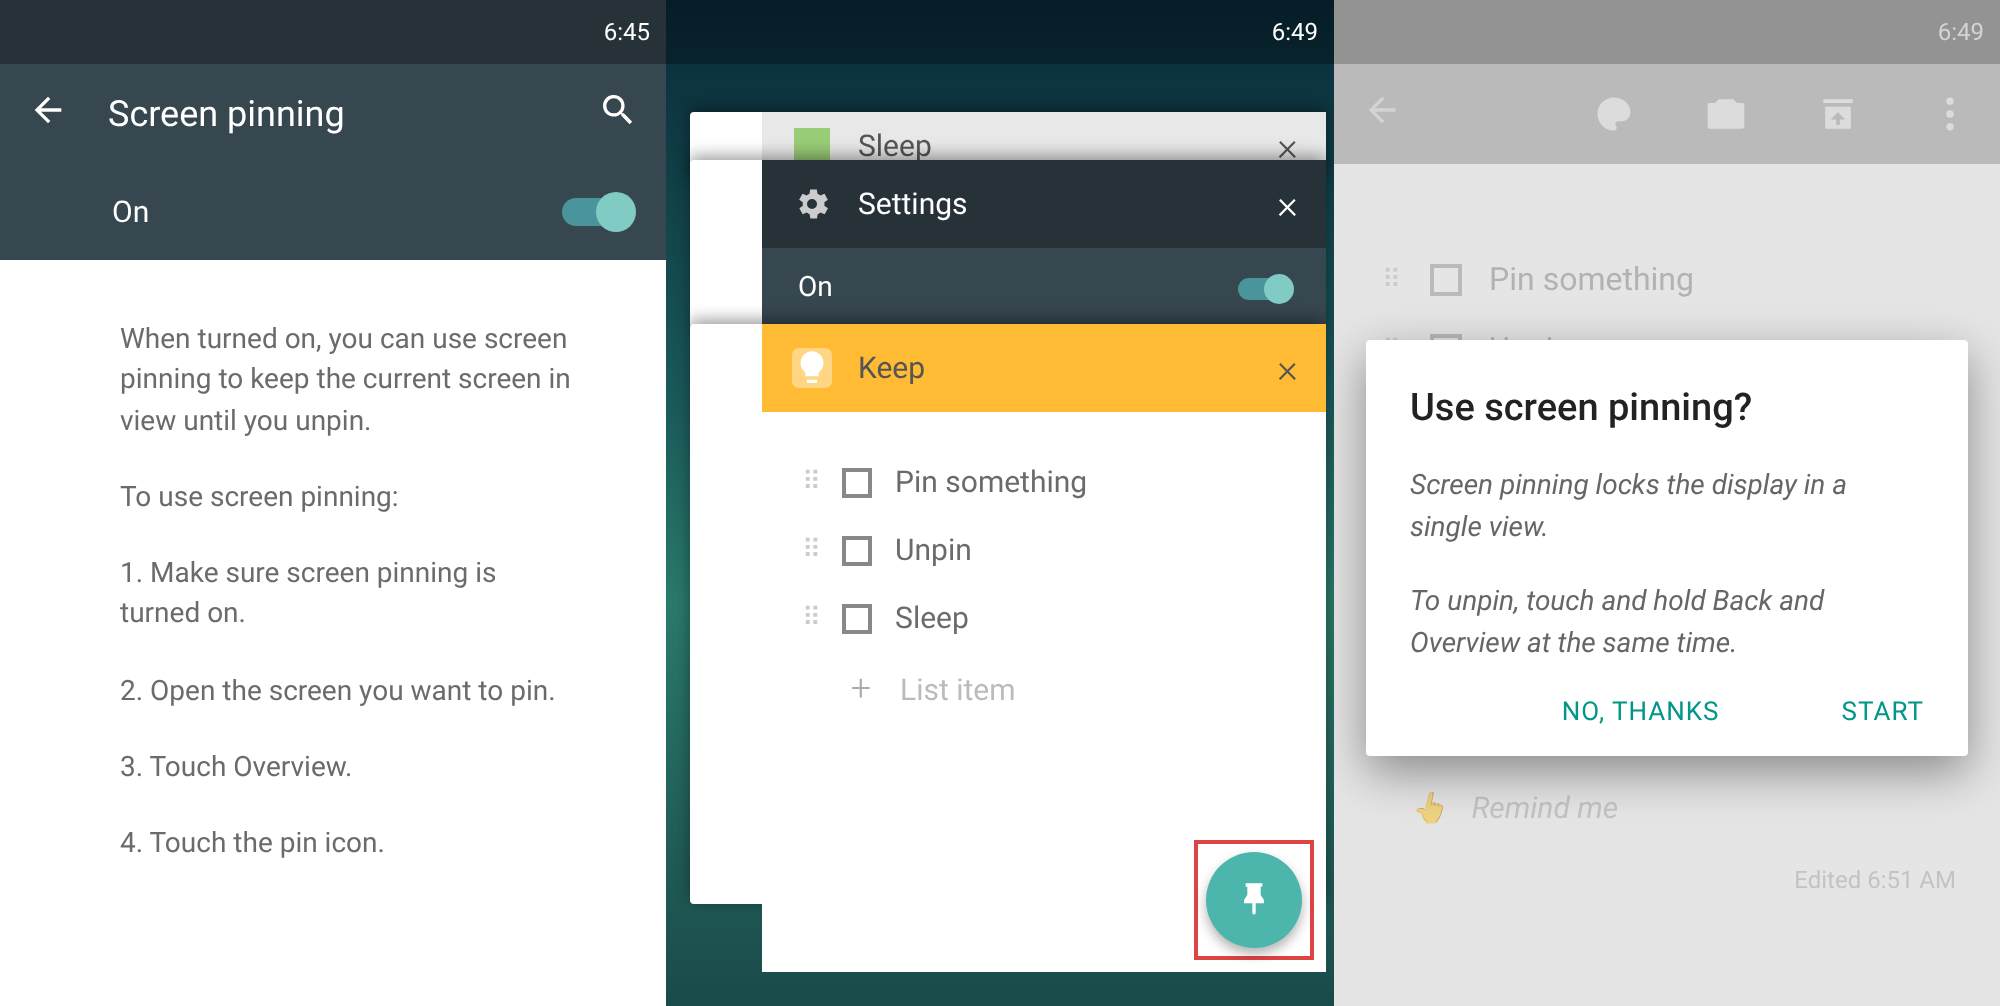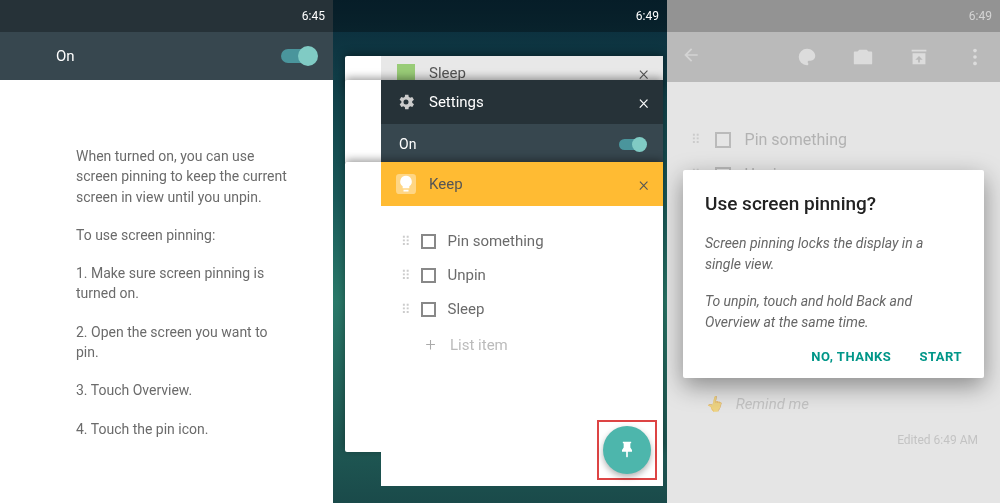--- a/index.html
+++ b/index.html
@@ -14,21 +14,21 @@
 .sb-dark { background: #263238; }
 .sb-trans { background: rgba(0,0,0,0.3); }
 .sb-gray { background: #4a4a4a; color: #ccc; }
 
 
 .p1-header { background: #37474f; color: #fff; height: 50px; display: flex; align-items: center; padding: 0 14px; gap: 20px; }
 .p1-title { font-size: 18px; flex: 1; }
 .p1-toggle-row { background: #37474f; height: 48px; display: flex; align-items: center; padding: 0 18px 0 56px; color: #fff; font-size: 15px; }
 .toggle { width: 34px; height: 14px; background: #4a959c; border-radius: 7px; position: relative; margin-left: auto; }
 .toggle::after { content: ''; width: 20px; height: 20px; background: #80cbc4; border-radius: 50%; position: absolute; right: -3px; top: -3px; }
-.p1-body { padding: 30px 44px 0 76px; color: #6b6b6b; font-size: 14px; line-height: 1.45; margin-top: 36px; }
+.p1-body { padding: 30px 44px 0 60px; color: #6b6b6b; font-size: 14px; line-height: 1.45; }
 .p1-body p { margin-bottom: 18px; }
 
 
 .p2 { background: linear-gradient(180deg, #0a2a3a 0%, #1a5a5a 40%, #2a7a6a 60%, #1a4a4a 100%); }
 .search-box { margin: 10px 12px; height: 42px; background: #fff; display: flex; align-items: center; padding: 0 14px; border-radius: 2px; box-shadow: 0 2px 4px rgba(0,0,0,0.3); }
 .search-box span { color: #a0a0a0; font-size: 17px; flex: 1; }
 .recents { position: relative; height: 420px; margin-top: 0; }
 .card { position: absolute; left: 12px; right: 4px; background: #fff; box-shadow: 0 -2px 8px rgba(0,0,0,0.4); border-radius: 2px; padding-left: 36px; }
 .card-header { display: flex; align-items: center; height: 44px; padding: 0 14px; gap: 12px; font-size: 15px; }
 .sleep-card { top: 24px; }
@@ -57,36 +57,45 @@
 .p3-header-icon { width: 22px; height: 22px; color: #ddd; margin-left: 14px; }
 .p3-body { padding: 40px 22px 0 22px; color: #888; }
 .p3-item { display: flex; align-items: center; gap: 14px; padding: 8px 2px; font-size: 16px; }
 .p3-checkbox { width: 16px; height: 16px; border: 2px solid #999; }
 .p3-drag { color: #bbb; font-size: 13px; }
 .dialog { position: absolute; left: 16px; right: 16px; top: 170px; background: #fff; padding: 22px 22px 14px 22px; box-shadow: 0 8px 24px rgba(0,0,0,0.4); border-radius: 2px; }
 .dialog-title { font-size: 19px; font-weight: 500; color: #222; margin-bottom: 18px; }
 .dialog-body { font-size: 14px; color: #666; line-height: 1.5; }
 .dialog-body p { margin-bottom: 16px; font-style: italic; }
 .dialog-actions { display: flex; justify-content: flex-end; gap: 28px; margin-top: 12px; }
-.dialog-btn { color: #009688; font-weight: 700; font-size: 13px; letter-spacing: 0.5px; cursor: pointer; }
+.dialog-btn { color: #009688; font-weight: 400; font-size: 13px; letter-spacing: 0.5px; cursor: pointer; margin-left: 33px; }
 .p3-footer1 { position: absolute; bottom: 90px; left: 38px; color: #aaa; font-style: italic; font-size: 15px; display: flex; gap: 12px; align-items: center; }
 .p3-footer2 { position: absolute; bottom: 56px; right: 22px; color: #aaa; font-size: 12px; }
 </style>
 </head>
 <body>
 
 <div class="panel p1">
   <div class="statusbar sb-dark">
     <span><svg viewBox="0 0 24 24" fill="#fff">
           <path d="M2 22h20V2z"></path>
         </svg></span>
     <span><svg viewBox="0 0 24 24" fill="#fff">
           <path d="M15 4h-1V2h-4v2H9v18h6z"></path>
         </svg></span>
     <span>6:45</span>
+  </div>
+  <div class="p1-header">
+    <span><svg width="20" height="20" viewBox="0 0 24 24" fill="#fff">
+          <path d="M20 11H7.8l5.6-5.6L12 4l-8 8 8 8 1.4-1.4L7.8 13H20z"></path>
+        </svg></span>
+    <span class="p1-title">Screen pinning</span>
+    <span><svg width="20" height="20" viewBox="0 0 24 24" fill="#fff">
+          <path d="M15.5 14h-.8l-.3-.3a6.5 6.5 0 10-.7.7l.3.3v.8l5 5 1.5-1.5zm-6 0a4.5 4.5 0 110-9 4.5 4.5 0 010 9z"></path>
+        </svg></span>
   </div>
   <div class="p1-toggle-row">
     <span>On</span>
     <span class="toggle"></span>
   </div>
   <div class="p1-body">
     <p>When turned on, you can use screen pinning to keep the current screen in view until you unpin.</p>
     <p>To use screen pinning:</p>
     <p>1. Make sure screen pinning is turned on.</p>
     <p>2. Open the screen you want to pin.</p>
@@ -218,21 +227,21 @@
     <div class="p3-item">
       <span class="p3-drag">⠿</span>
       <span class="p3-checkbox"></span>
       <span>Unpin</span>
     </div>
   </div>
   <div class="p3-footer1">
     <span>👆</span>
     <span>Remind me</span>
   </div>
-  <div class="p3-footer2">Edited 6:49 AM</div>
+  <div class="p3-footer2">Edited 6:51 AM</div>
   <div class="p3-overlay"></div>
   <div class="dialog">
     <div class="dialog-title">Use screen pinning?</div>
     <div class="dialog-body">
       <p>Screen pinning locks the display in a single view.</p>
       <p>To unpin, touch and hold Back and Overview at the same time.</p>
     </div>
     <div class="dialog-actions">
       <span class="dialog-btn">NO, THANKS</span>
       <span class="dialog-btn">START</span>

